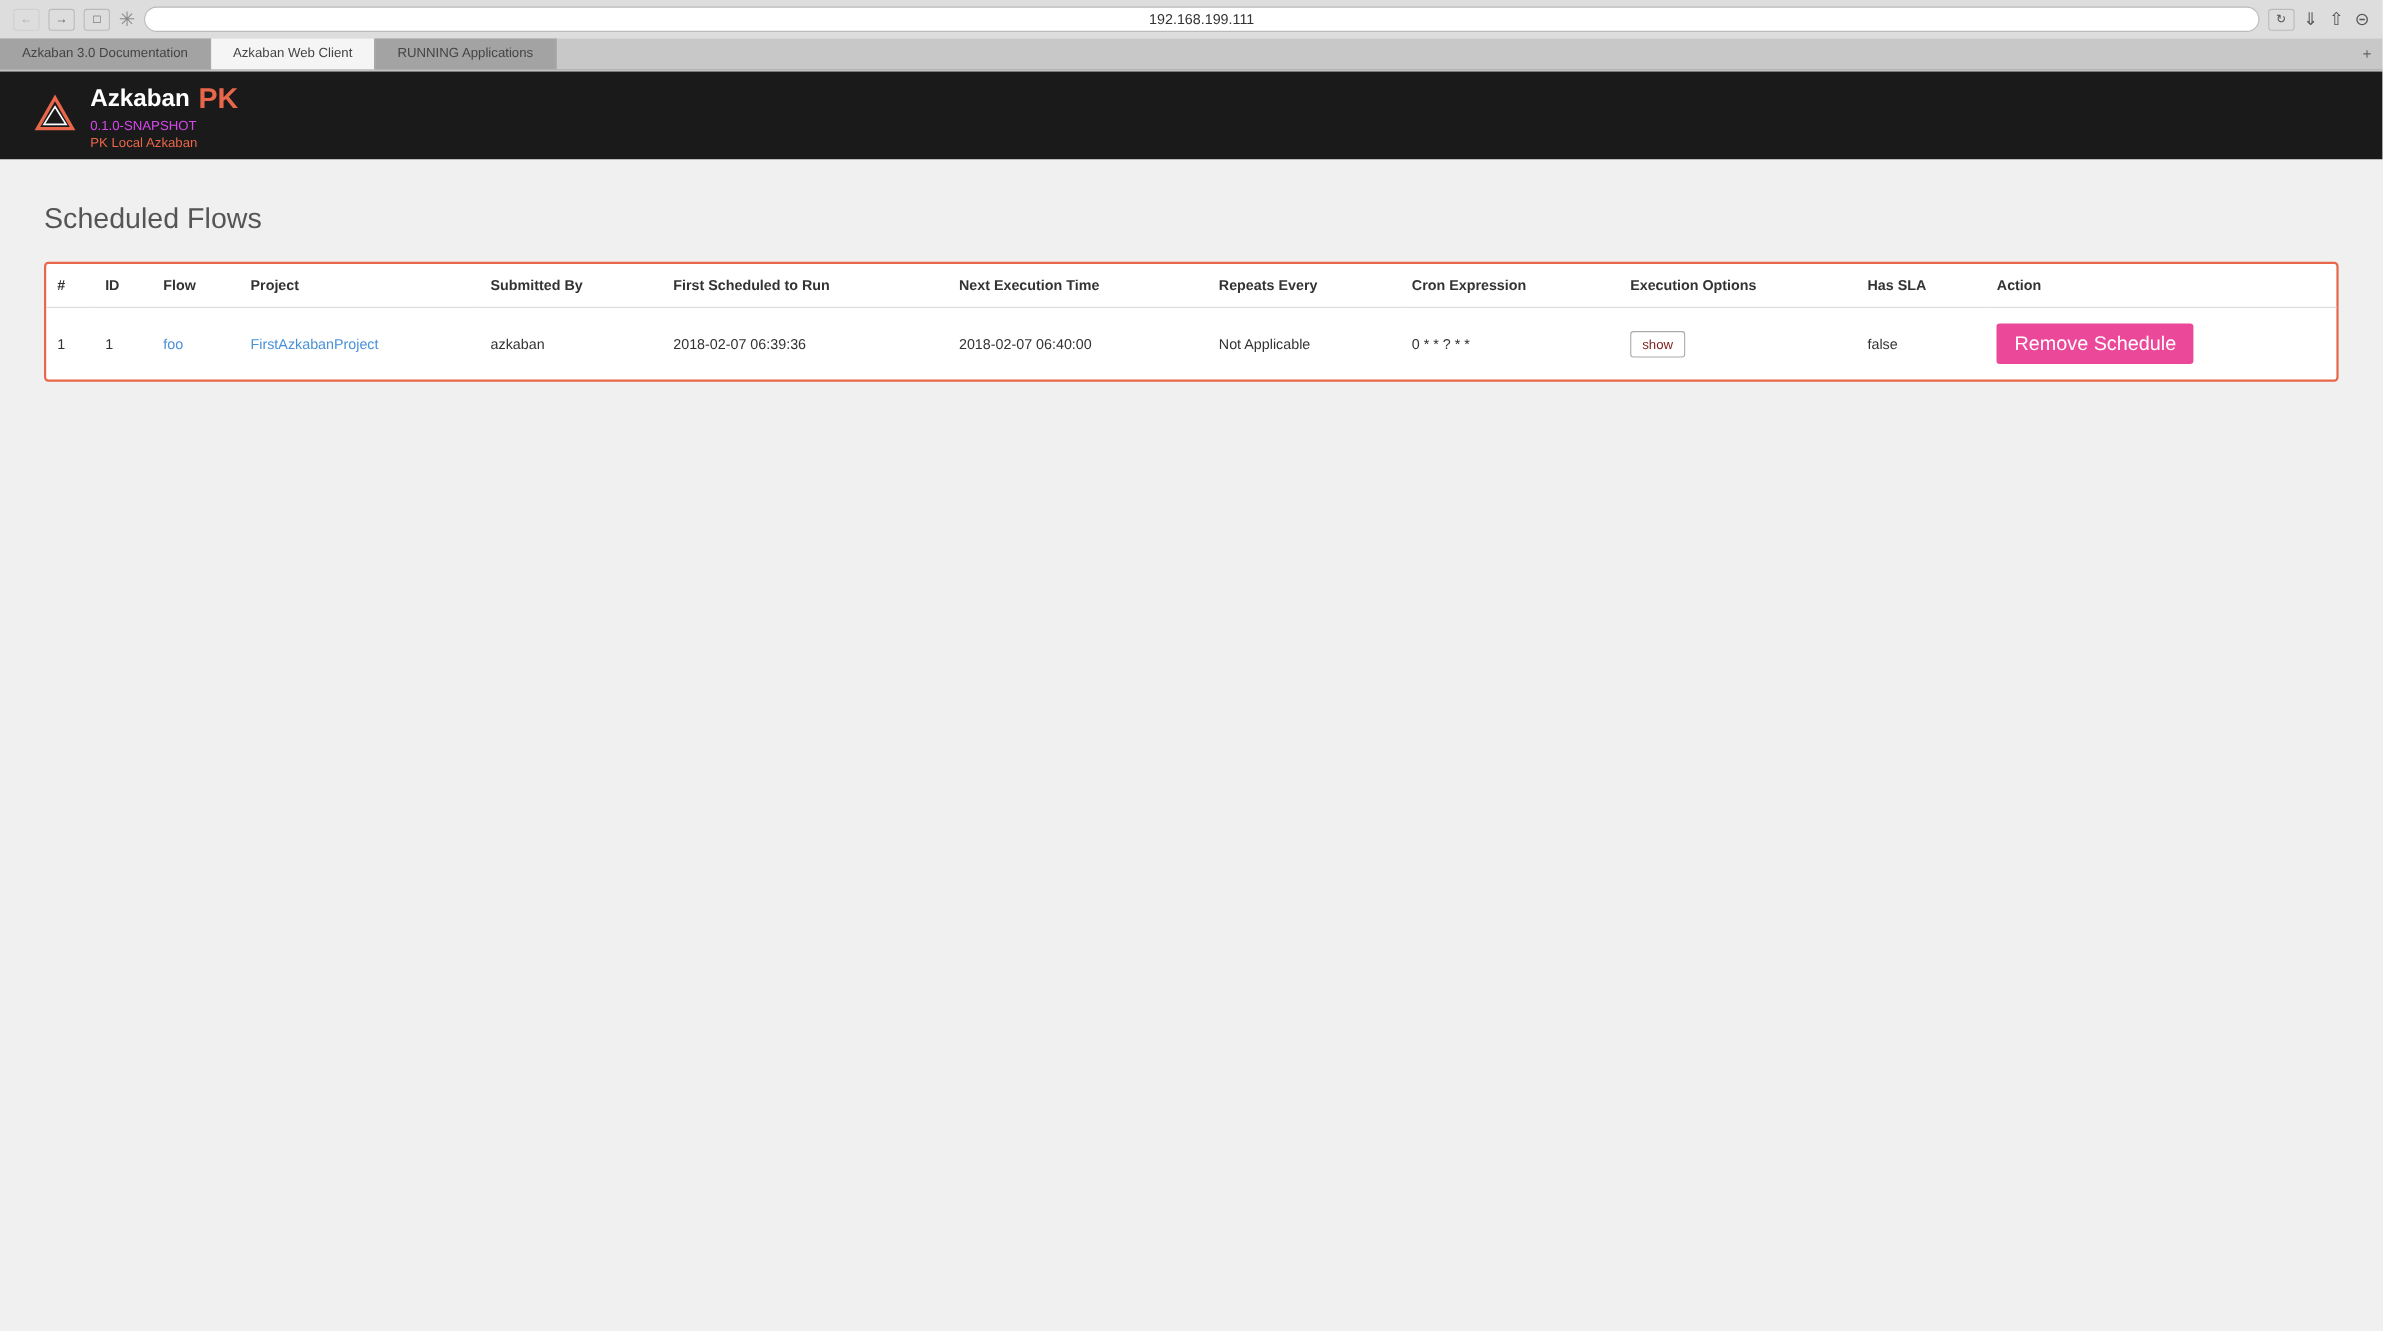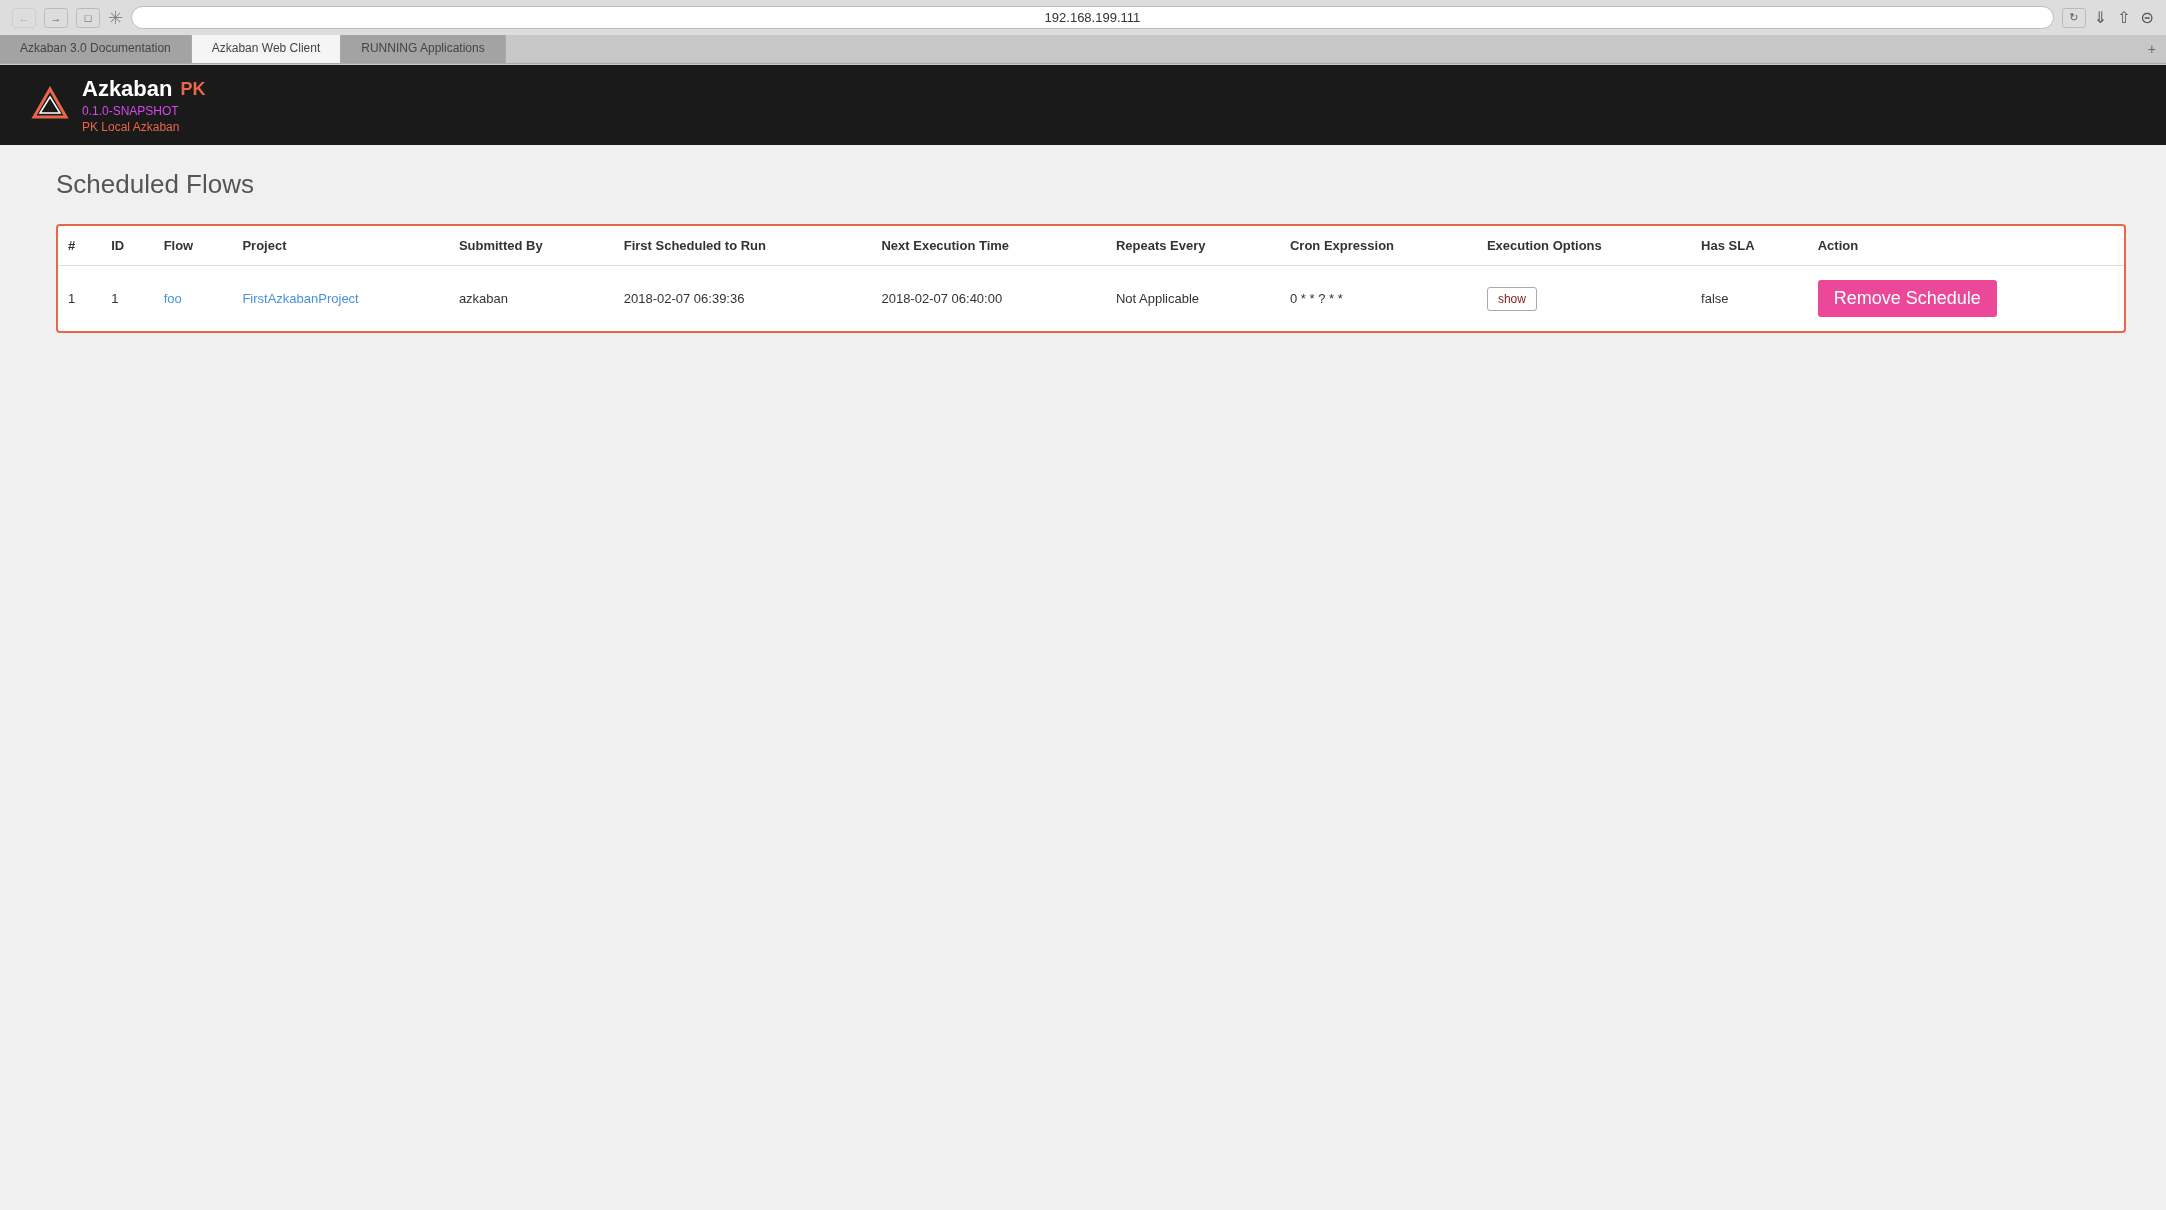--- a/index.html
+++ b/index.html
@@ -17,30 +17,30 @@
     .tab { padding: 6px 20px; font-size: 12px; color: #444; cursor: pointer; border-right: 1px solid #aaa; background: #a3a3a3; }
     .tab.active { background: #f5f5f5; }
     .tab-new { padding: 6px 10px; font-size: 14px; color: #666; cursor: pointer; margin-left: auto; }
 
     
     .app-header { background: #1a1a1a; color: white; padding: 0 30px; display: flex; align-items: center; gap: 40px; min-height: 80px; }
     .logo-section { display: flex; align-items: center; gap: 12px; }
     .logo-icon { width: 40px; height: 40px; }
     .logo-text { }
     .logo-title { font-size: 22px; font-weight: bold; color: white; display: flex; align-items: center; gap: 8px; }
-    .pk-badge { color: #e8664a; font-size: 18px; font-weight: bold; }
+    .pk-badge { color: #e8664a; font-size: 26px; font-weight: bold; }
     .pk-local { color: #e8664a; font-size: 12px; }
     .version { color: #d946ef; font-size: 12px; }
 
     .nav-menu { display: flex; gap: 4px; align-items: center; }
     .nav-item { padding: 8px 18px; color: #ccc; cursor: pointer; font-size: 15px; text-decoration: none; border-radius: 4px; }
     .nav-item.active { color: white; border: 2px solid #e8664a; border-radius: 4px; background: transparent; }
 
     
-    .page-content { background: #f0f0f0; padding: 24px 40px; min-height: 700px; margin-left: 16px; }
+    .page-content { background: #f0f0f0; padding: 38px 40px; min-height: 700px; }
     .page-title { font-size: 26px; font-weight: 300; color: #555; margin-bottom: 24px; }
 
     
     .table-container { border: 2px solid #e8664a; border-radius: 4px; background: white; overflow: visible; }
     table { width: 100%; border-collapse: collapse; }
     th { padding: 12px 10px; text-align: left; font-weight: bold; font-size: 13px; color: #333; border-bottom: 1px solid #ddd; vertical-align: bottom; }
     td { padding: 14px 10px; font-size: 13px; color: #333; border-bottom: 1px solid #eee; vertical-align: middle; }
     tr:last-child td { border-bottom: none; }
     .link-blue { color: #4a90d9; text-decoration: none; cursor: pointer; }
     .show-btn { border: 1px solid #aaa; background: white; padding: 4px 10px; cursor: pointer; font-size: 12px; color: #7f1d1d; border-radius: 3px; }

